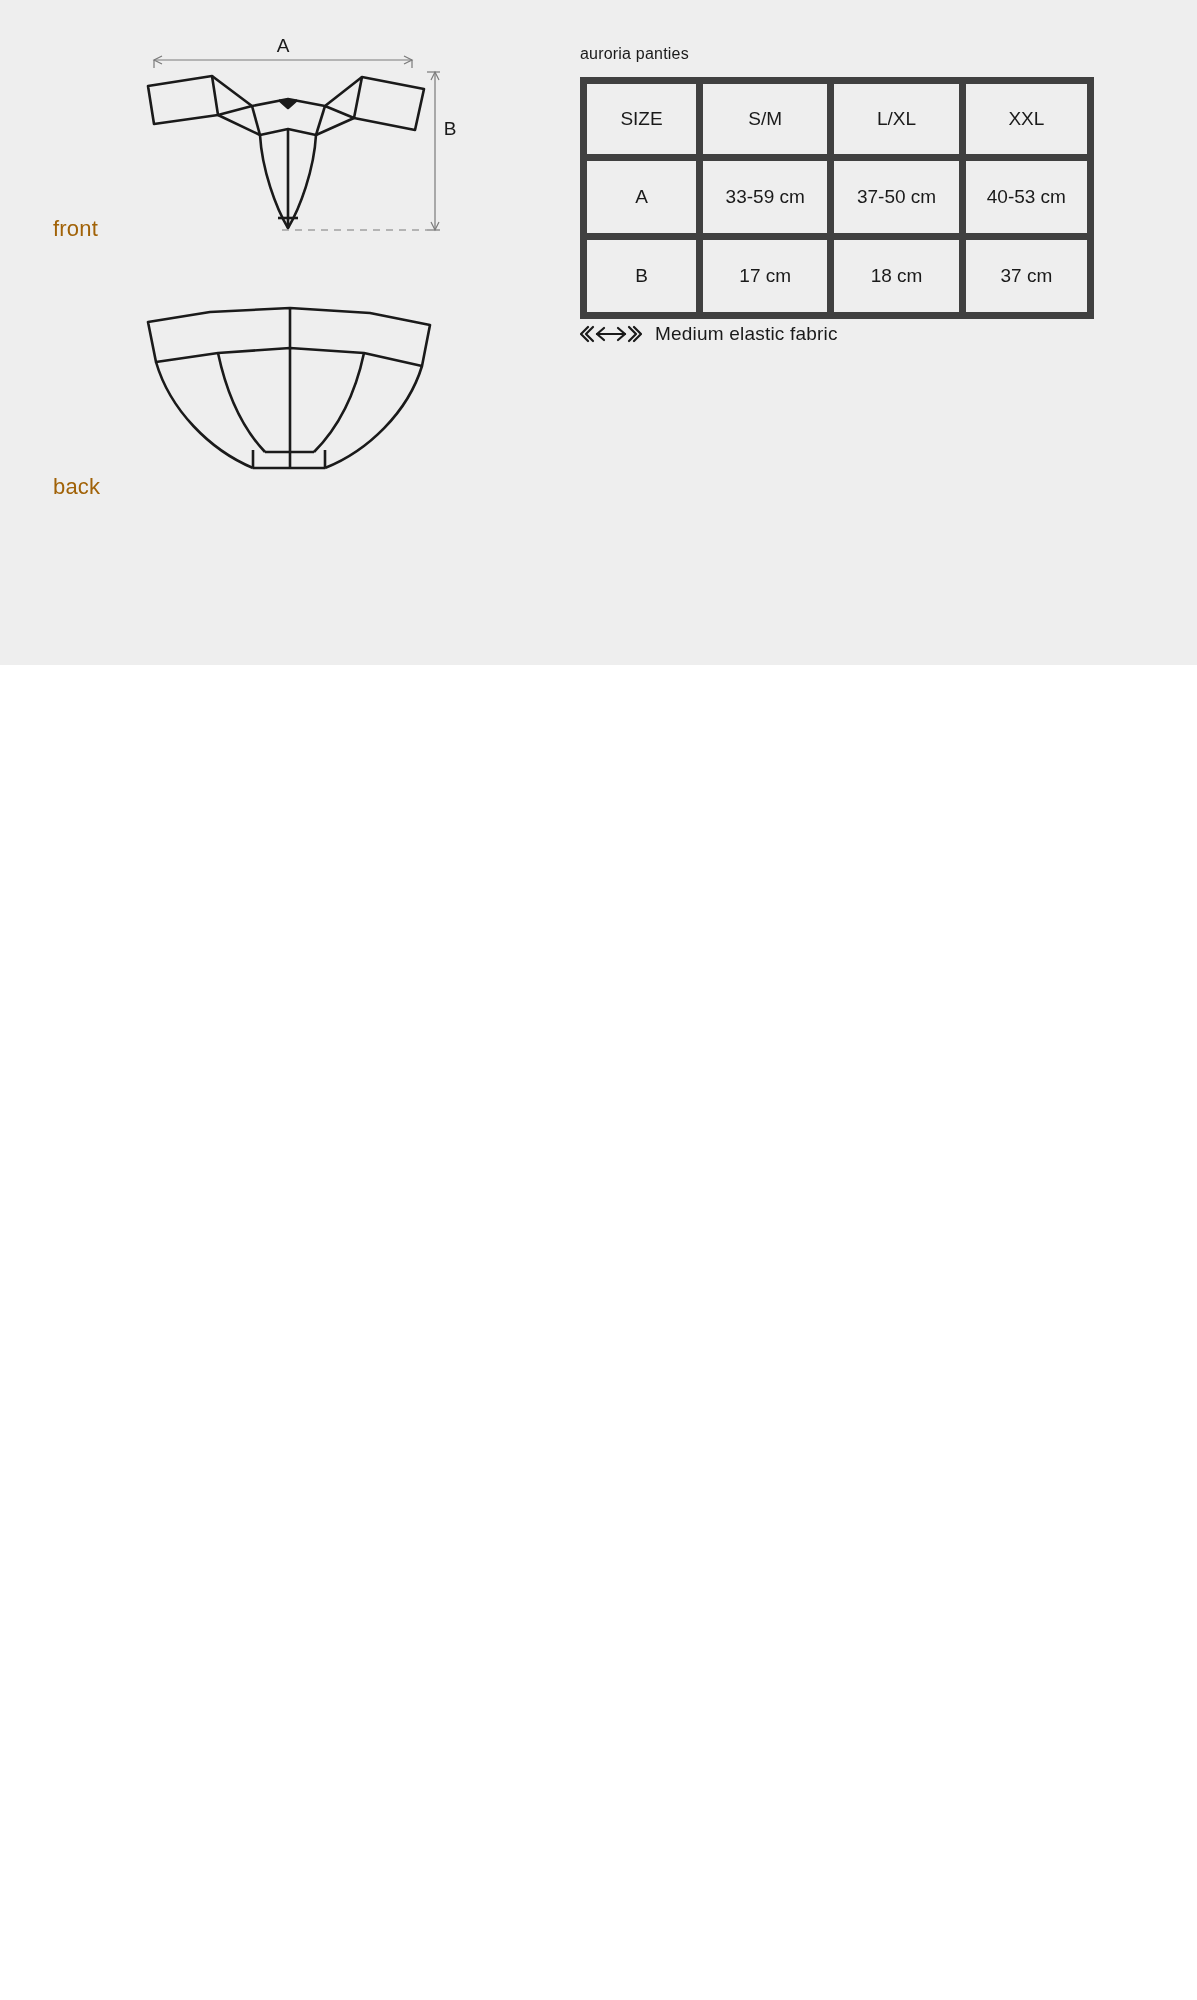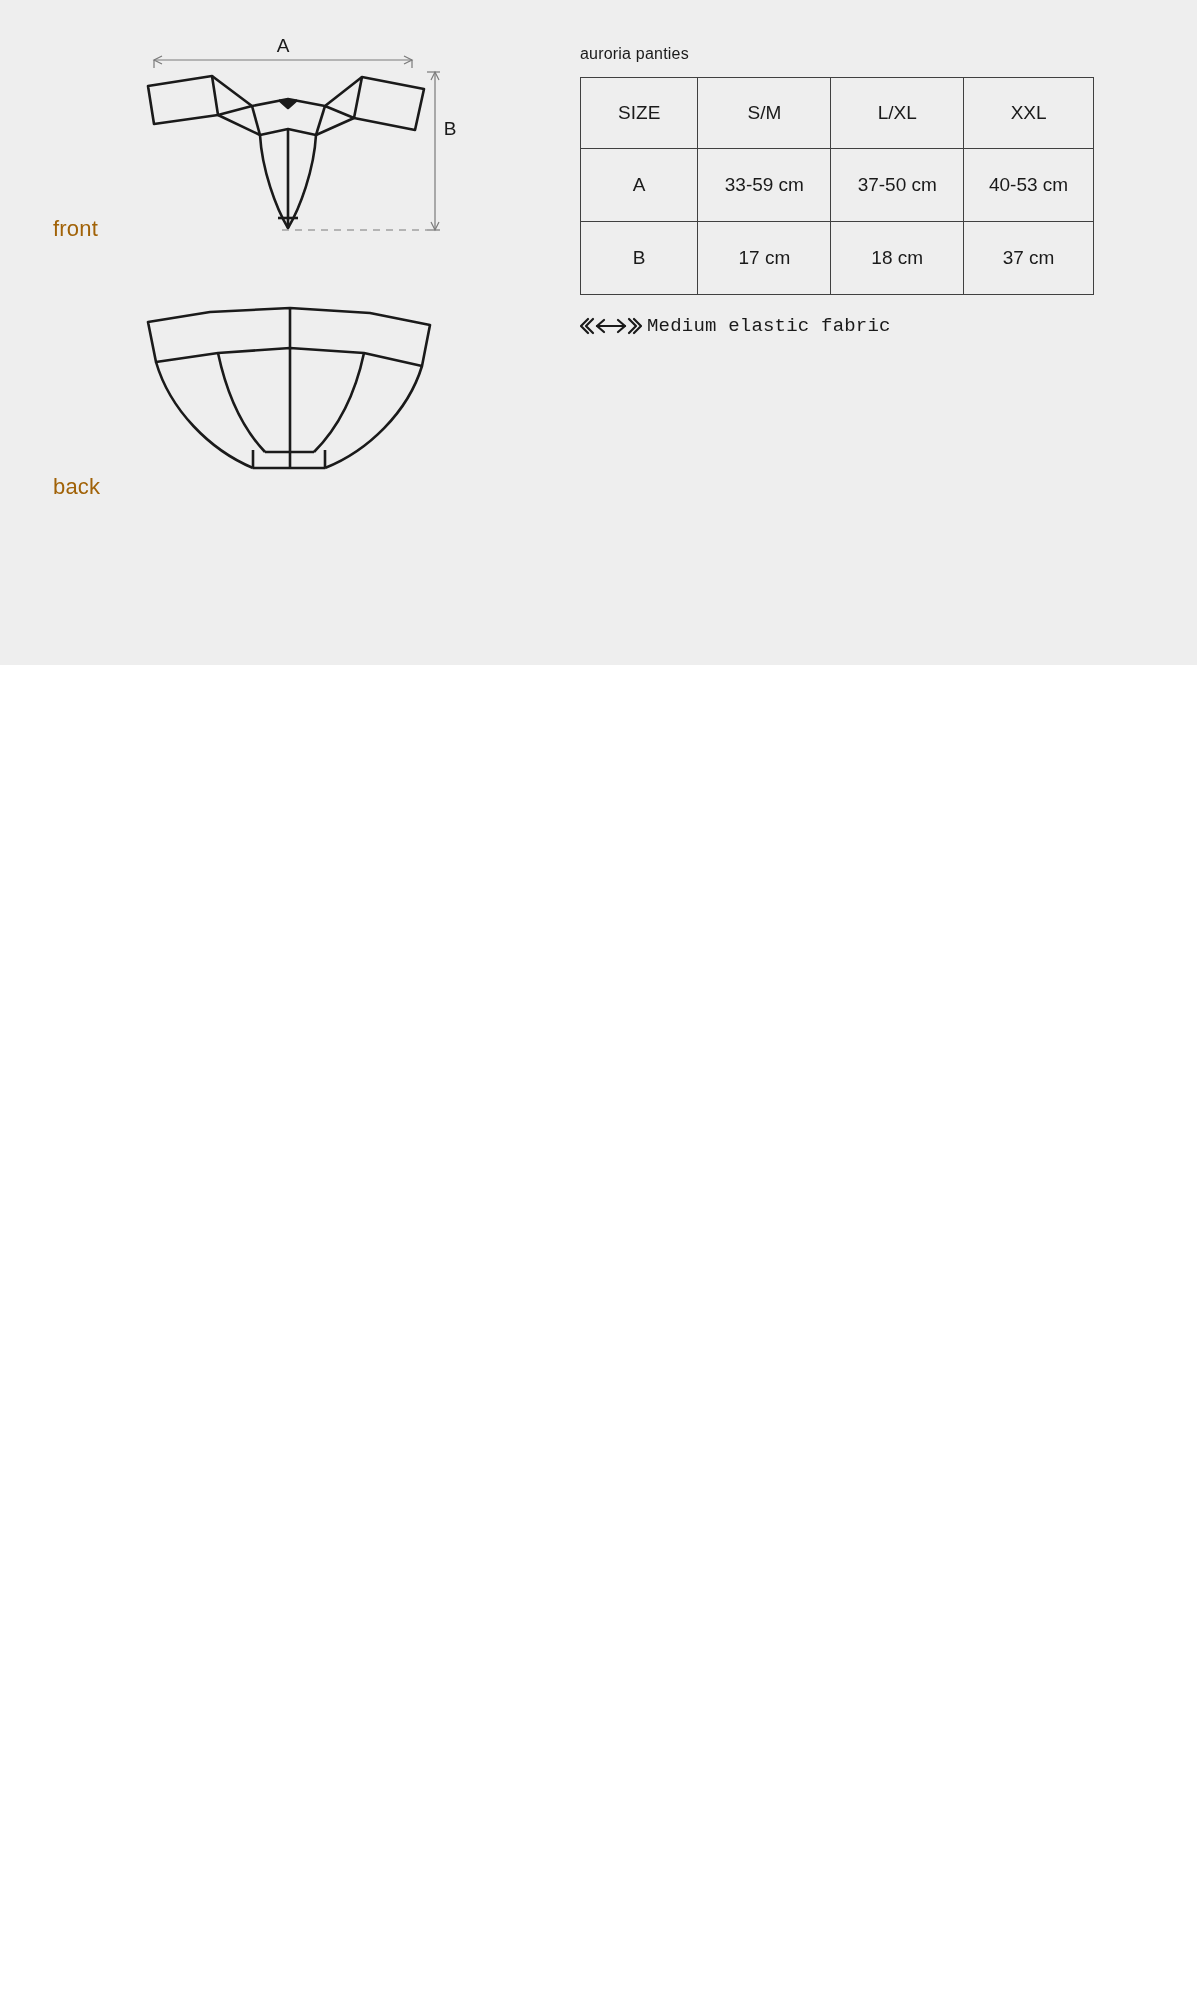--- a/index.html
+++ b/index.html
@@ -57,41 +57,40 @@
     margin-bottom: 14px;
     letter-spacing: 0.2px;
   }
   table.size-table {
     border-collapse: collapse;
     width: 514px;
     table-layout: fixed;
   }
   table.size-table td,
   table.size-table th {
-    border: 1px solid #404040;
+    border: 7px solid #404040;
     height: 72px;
     text-align: center;
     vertical-align: middle;
     font-size: 19px;
     font-weight: normal;
     color: #1a1a1a;
     padding: 0;
   }
   table.size-table th { height: 70px; }
   table.size-table col.c0 { width: 114px; }
   table.size-table col.c1 { width: 129px; }
   table.size-table col.c2 { width: 129px; }
   table.size-table col.c3 { width: 126px; }
 
   #fabric-note {
     display: flex;
     align-items: center;
-    margin-top: 20px;
-    gap: 5px;
-    font-family: Liberation Mono, monospace;
+    margin-top: 4px;
+    gap: 13px;
   }
   #fabric-note .note-text {
     font-size: 19px;
     color: #1a1a1a;
     letter-spacing: 0.2px;
   }
   .elastic-icon { display: block; }
 </style>
 </head>
 <body>

